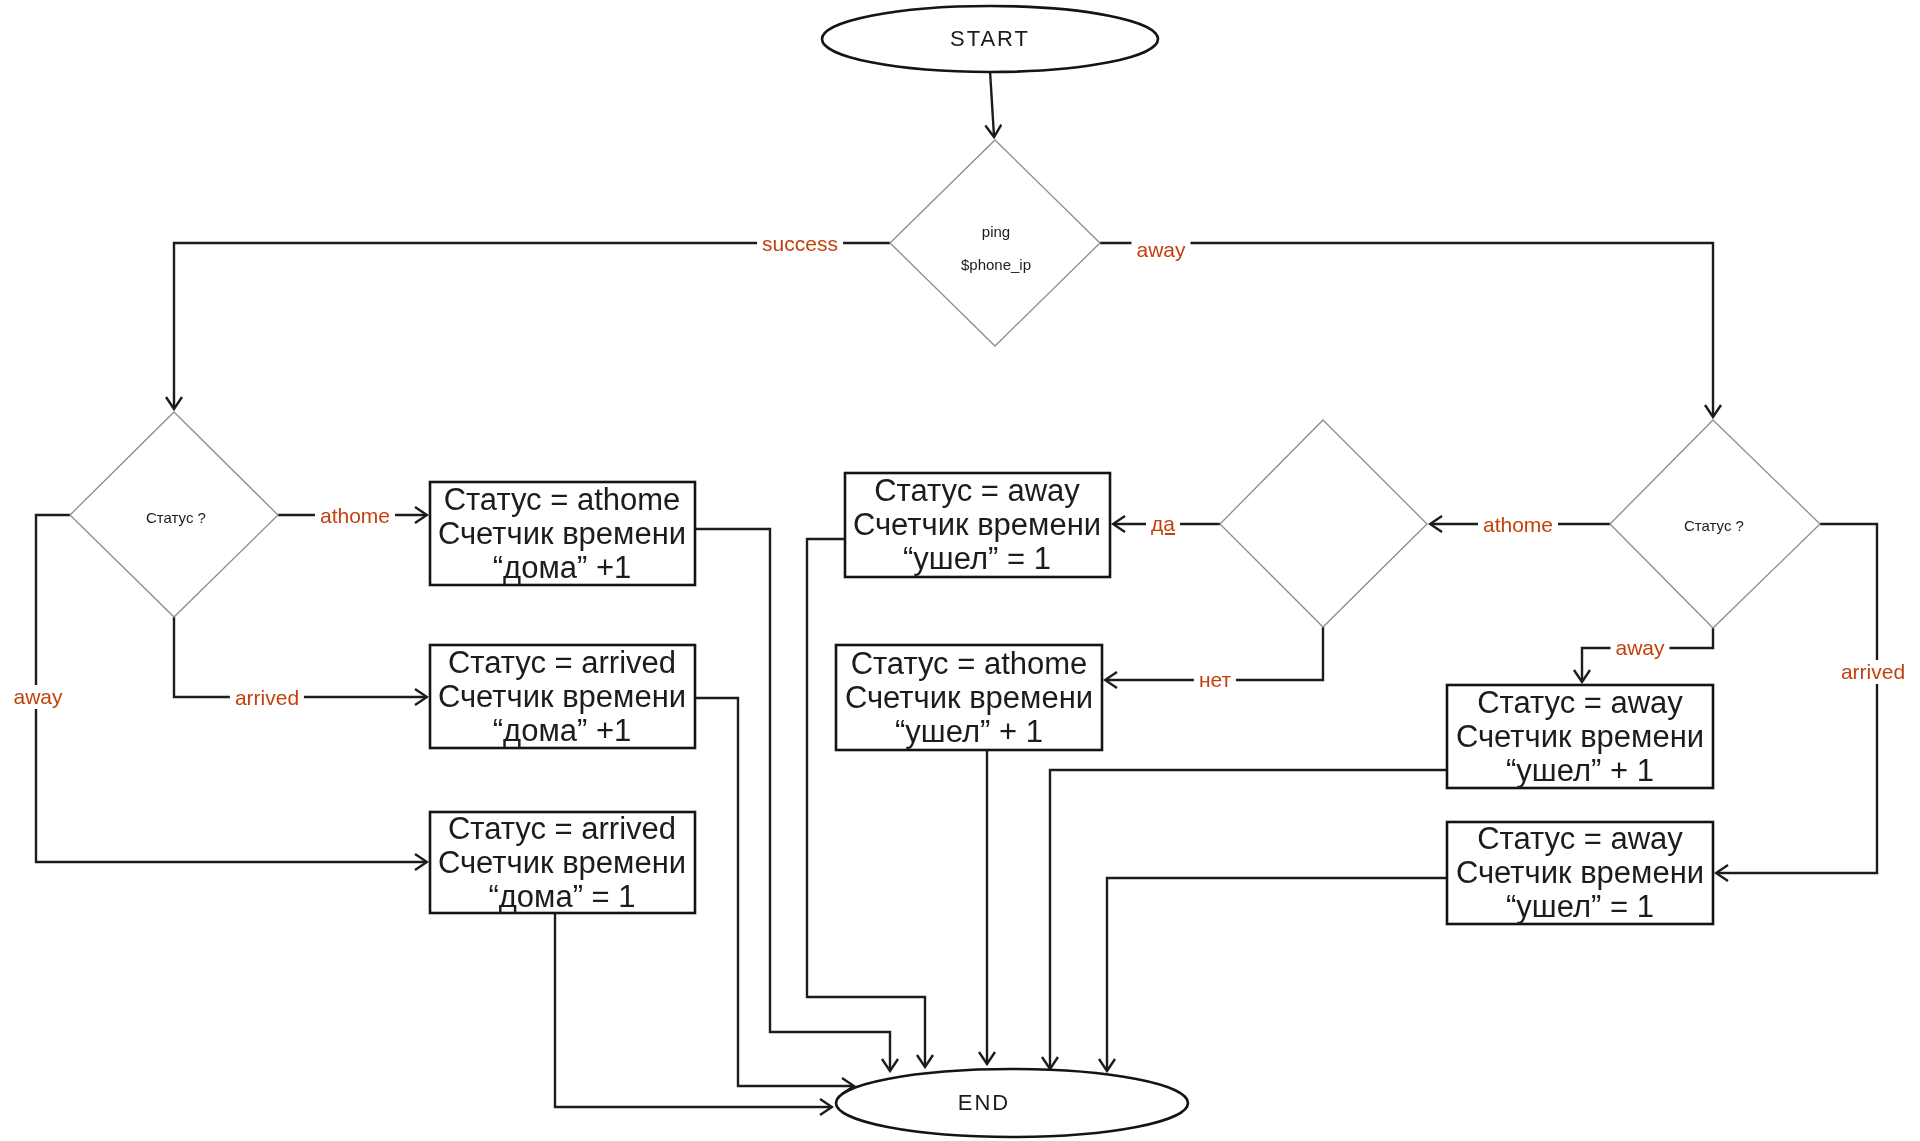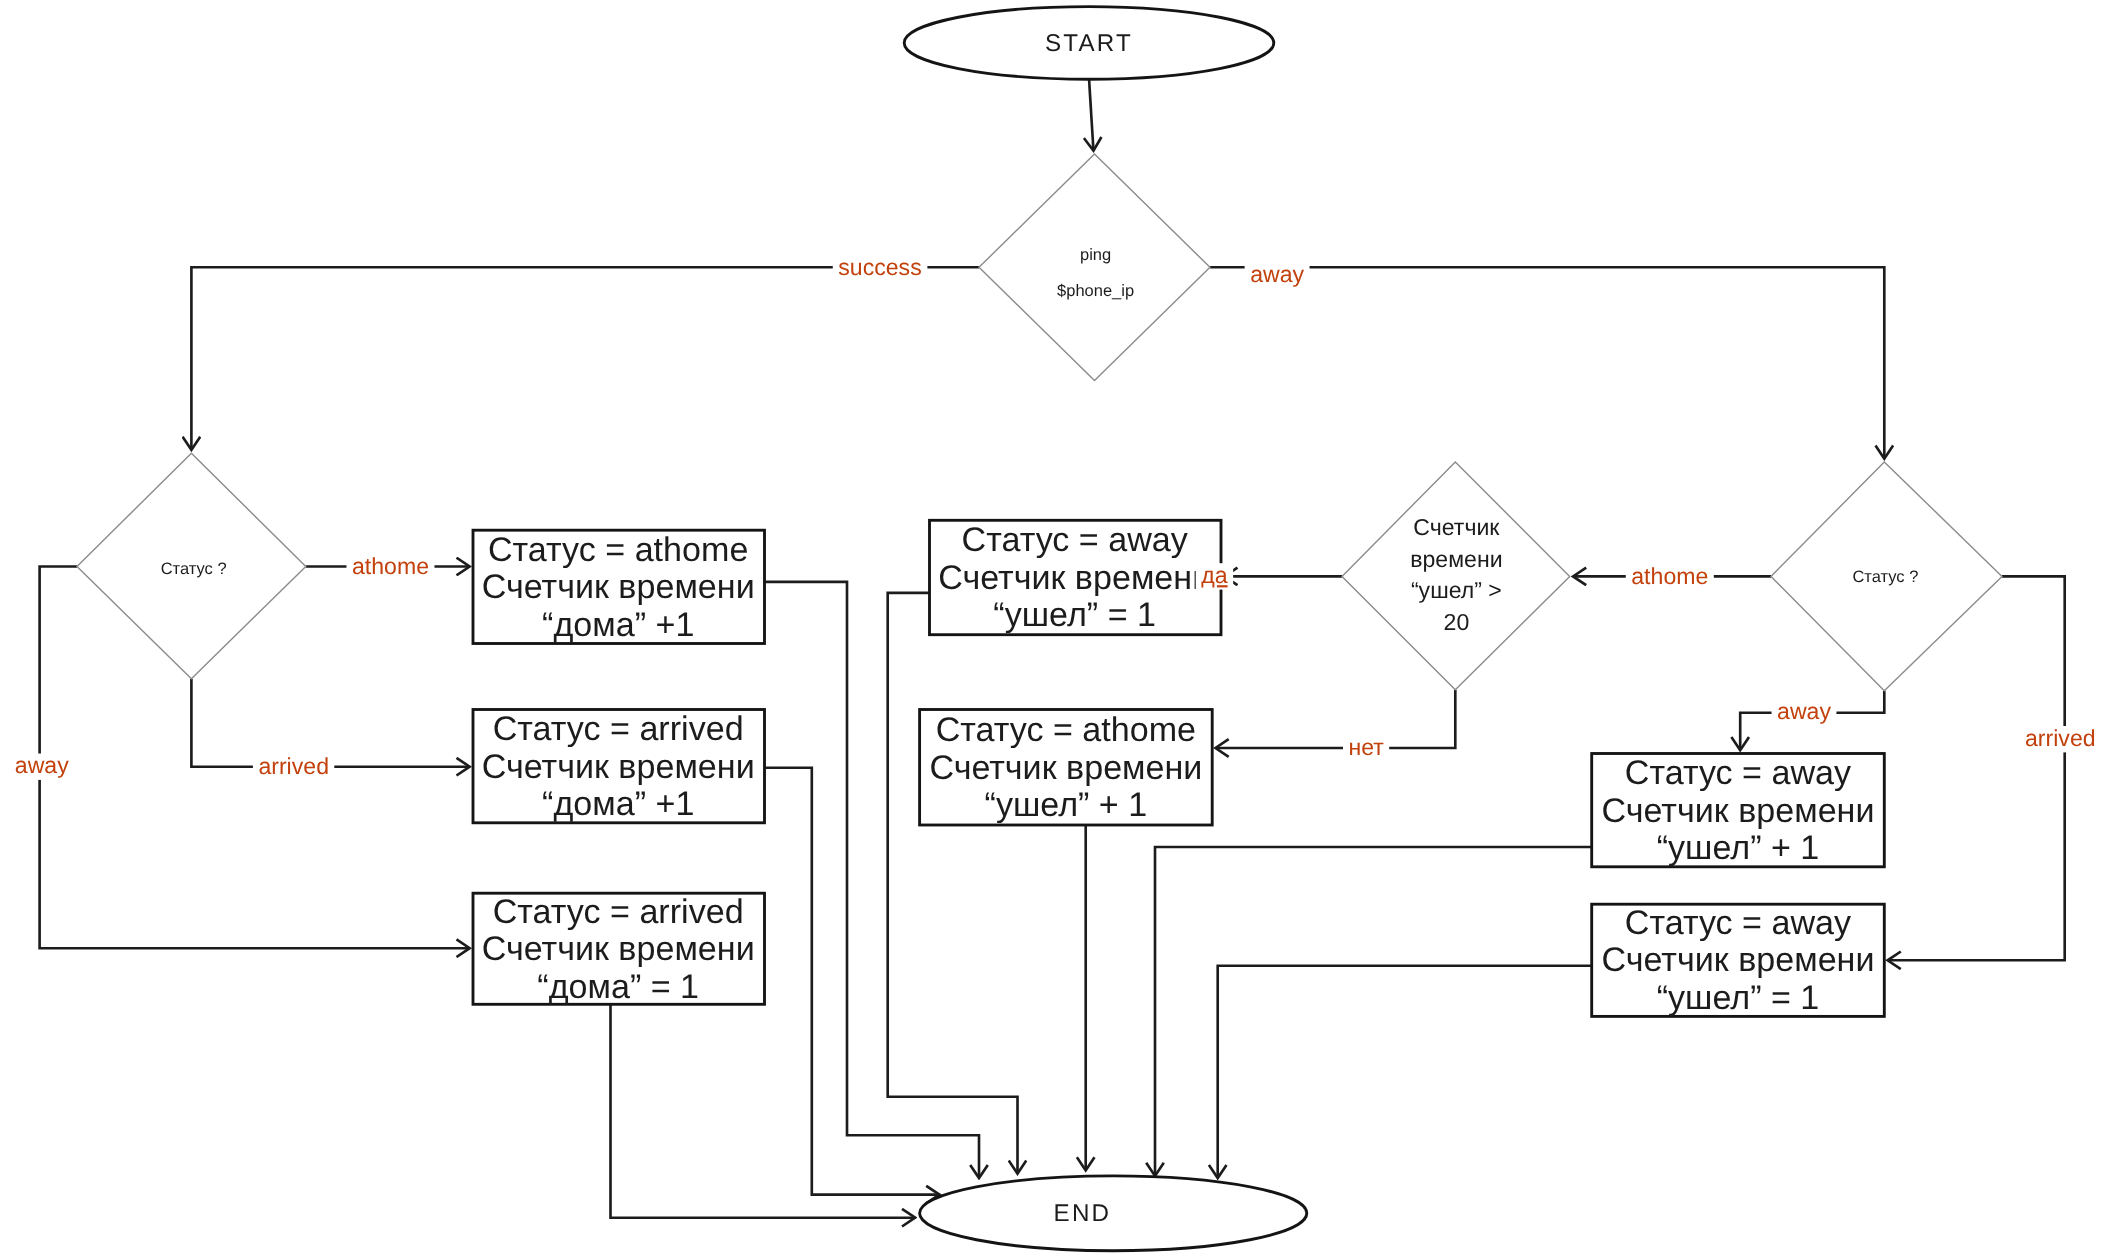--- a/index.html
+++ b/index.html
@@ -89,24 +89,20 @@
       <ellipse cx="990" cy="39" rx="168" ry="33"></ellipse>
       <ellipse cx="1012" cy="1103" rx="176" ry="34"></ellipse>
     </g>
   </svg>
 
   <div class="node-text terminator-text" style="left:990px;top:39px;">START</div>
   <div class="node-text diamond-text" style="left:996px;top:248px;">ping
 $phone_ip</div>
   <div class="node-text diamond-text" style="left:176px;top:517px;">Статус  ?</div>
   <div class="node-text diamond-text" style="left:1714px;top:525px;">Статус  ?</div>
-  <div class="node-text diamond-text small" style="left:1324px;top:523px;">Счетчик
-времени
-“ушел” &gt;
-20</div>
   <div class="node-text" style="left:562px;top:534px;">Статус = athome
 Счетчик времени
 “дома” +1</div>
   <div class="node-text" style="left:562px;top:697px;">Статус = arrived
 Счетчик времени
 “дома” +1</div>
   <div class="node-text" style="left:562px;top:863px;">Статус = arrived
 Счетчик времени
 “дома” = 1</div>
   <div class="node-text" style="left:977px;top:525px;">Статус = away
@@ -121,19 +117,19 @@
   <div class="node-text" style="left:1580px;top:873px;">Статус = away
 Счетчик времени
 “ушел” = 1</div>
   <div class="node-text terminator-text" style="left:984px;top:1103px;">END</div>
 
   <div class="edge-label" style="left:800px;top:244px;">success</div>
   <div class="edge-label" style="left:1161px;top:250px;">away</div>
   <div class="edge-label" style="left:355px;top:516px;">athome</div>
   <div class="edge-label" style="left:267px;top:698px;">arrived</div>
   <div class="edge-label" style="left:38px;top:697px;">away</div>
-  <div class="edge-label" style="left:1104px;top:524px;text-decoration:underline;">да</div>
-  <div class="edge-label" style="left:1242px;top:680px;">нет</div>
+  <div class="edge-label" style="left:1163px;top:524px;text-decoration:underline;">да</div>
+  <div class="edge-label" style="left:1215px;top:680px;">нет</div>
   <div class="edge-label" style="left:1518px;top:525px;">athome</div>
   <div class="edge-label" style="left:1640px;top:648px;">away</div>
   <div class="edge-label" style="left:1873px;top:672px;">arrived</div>
 
 </div>
 
 </body></html>

